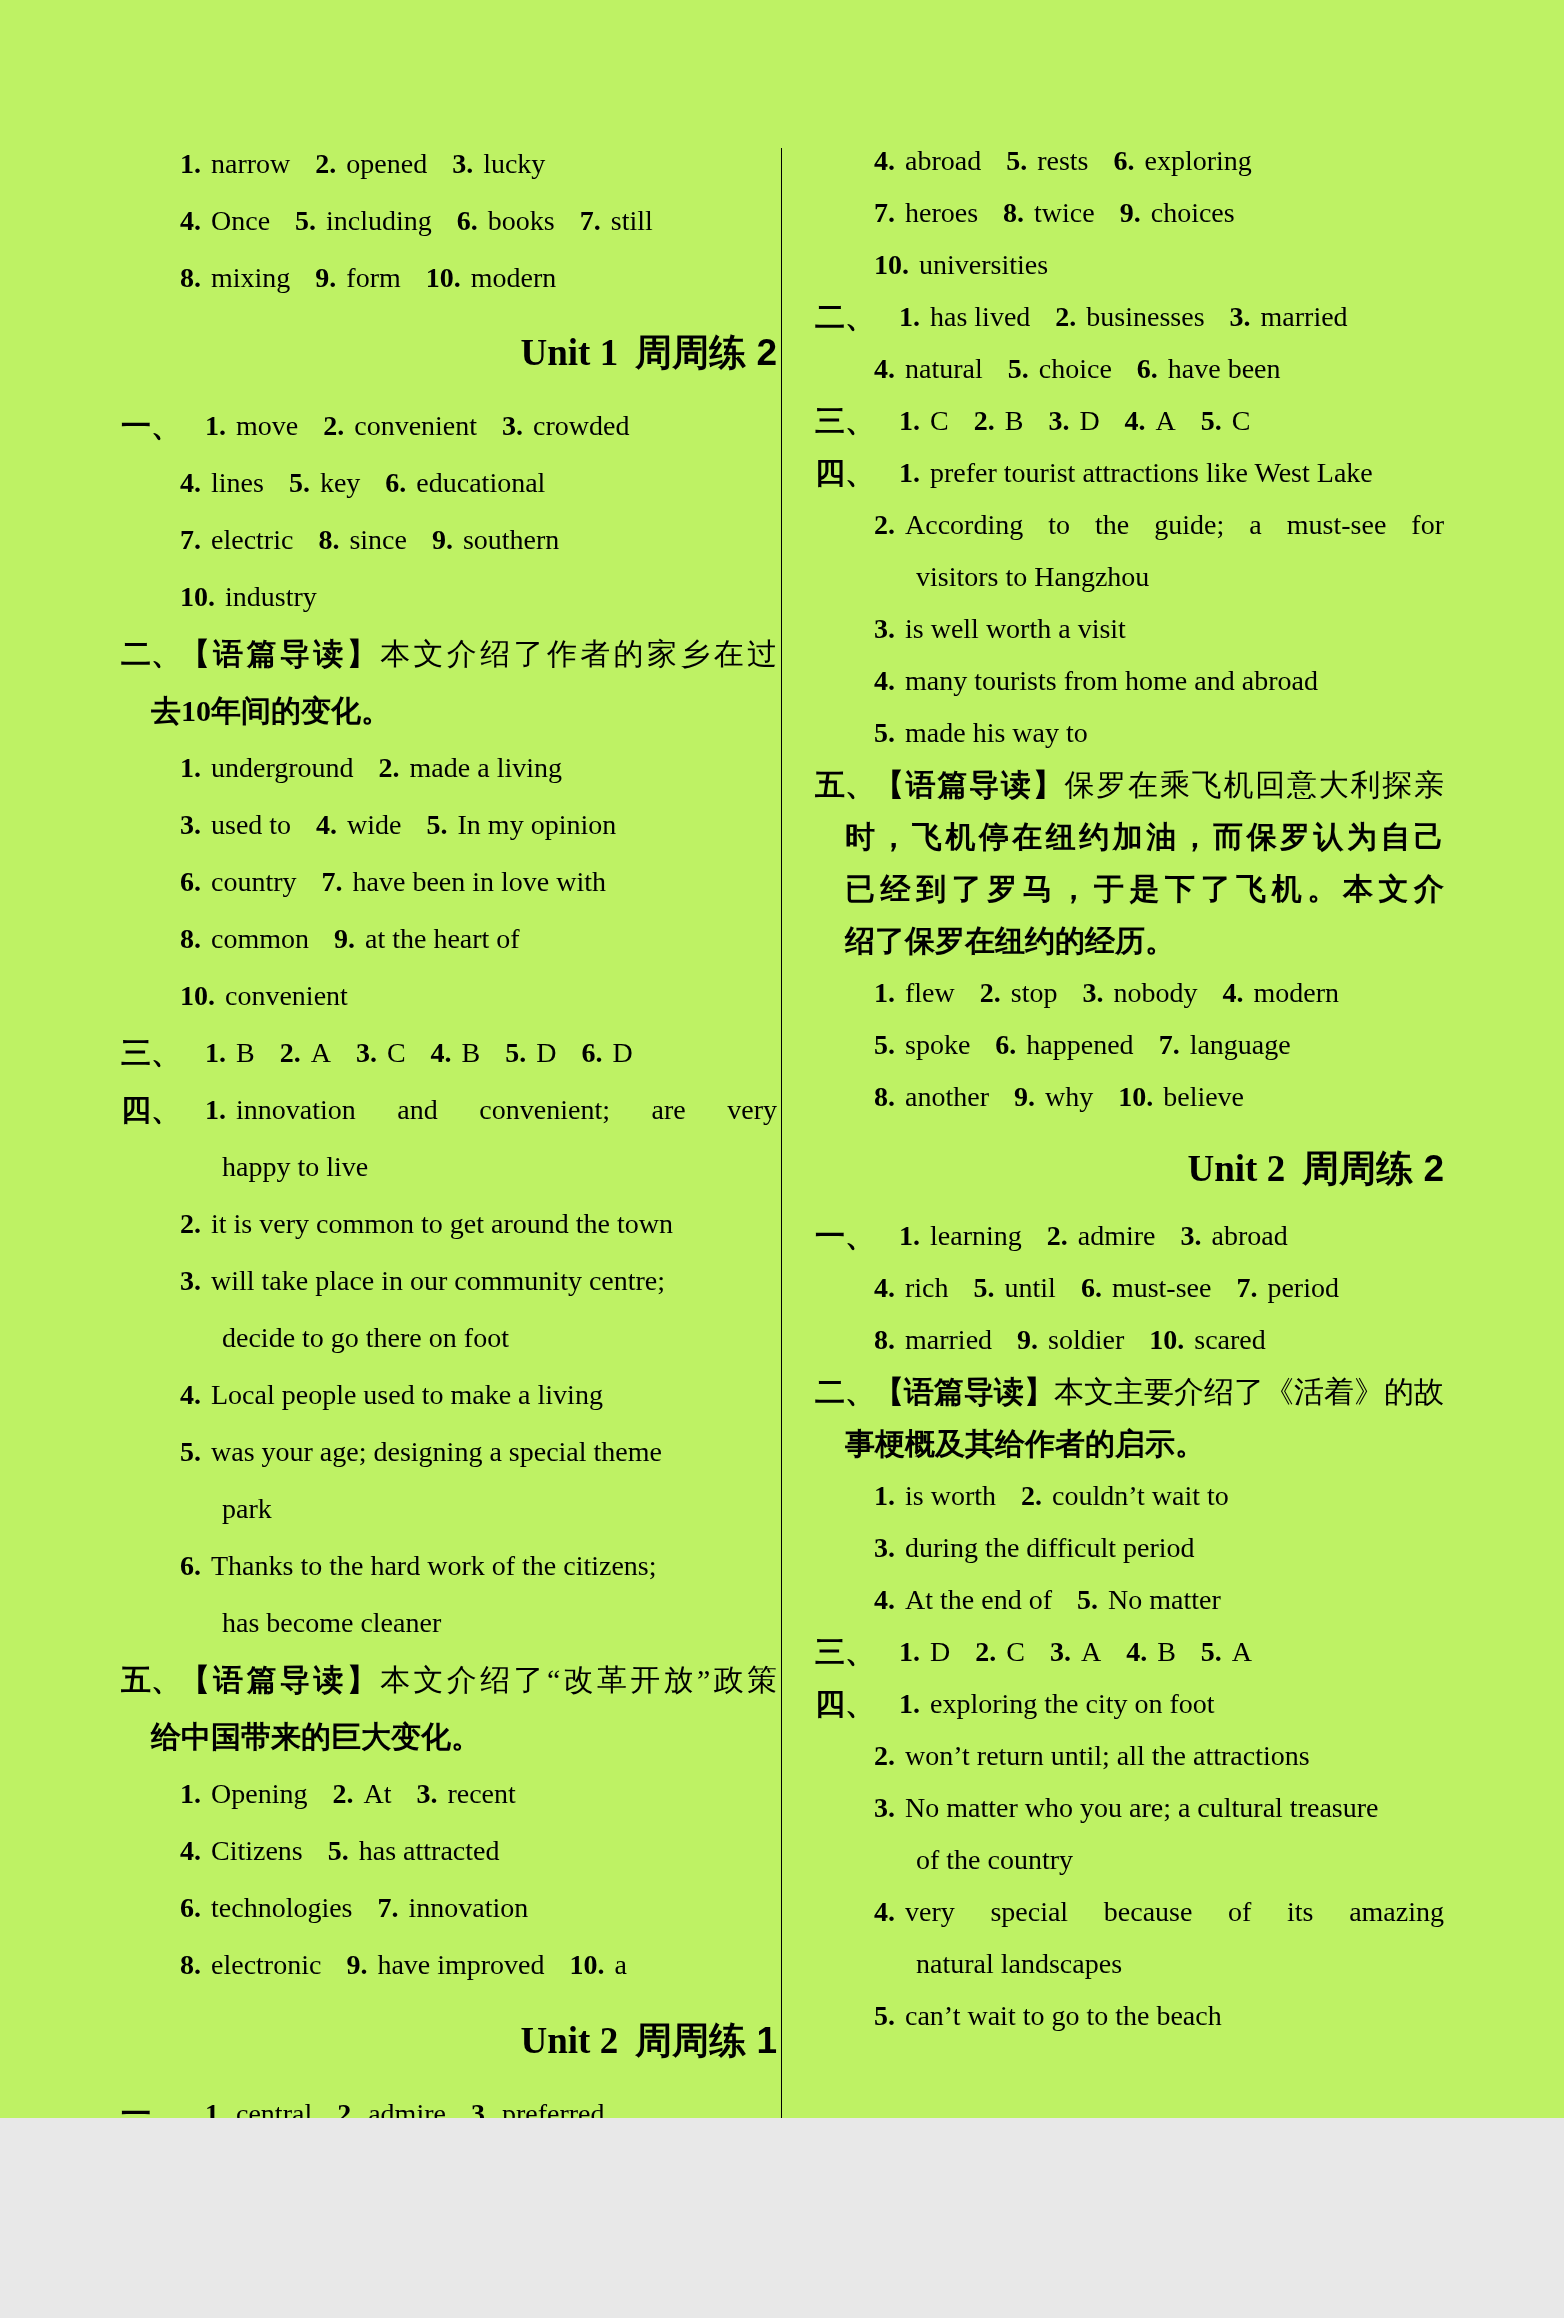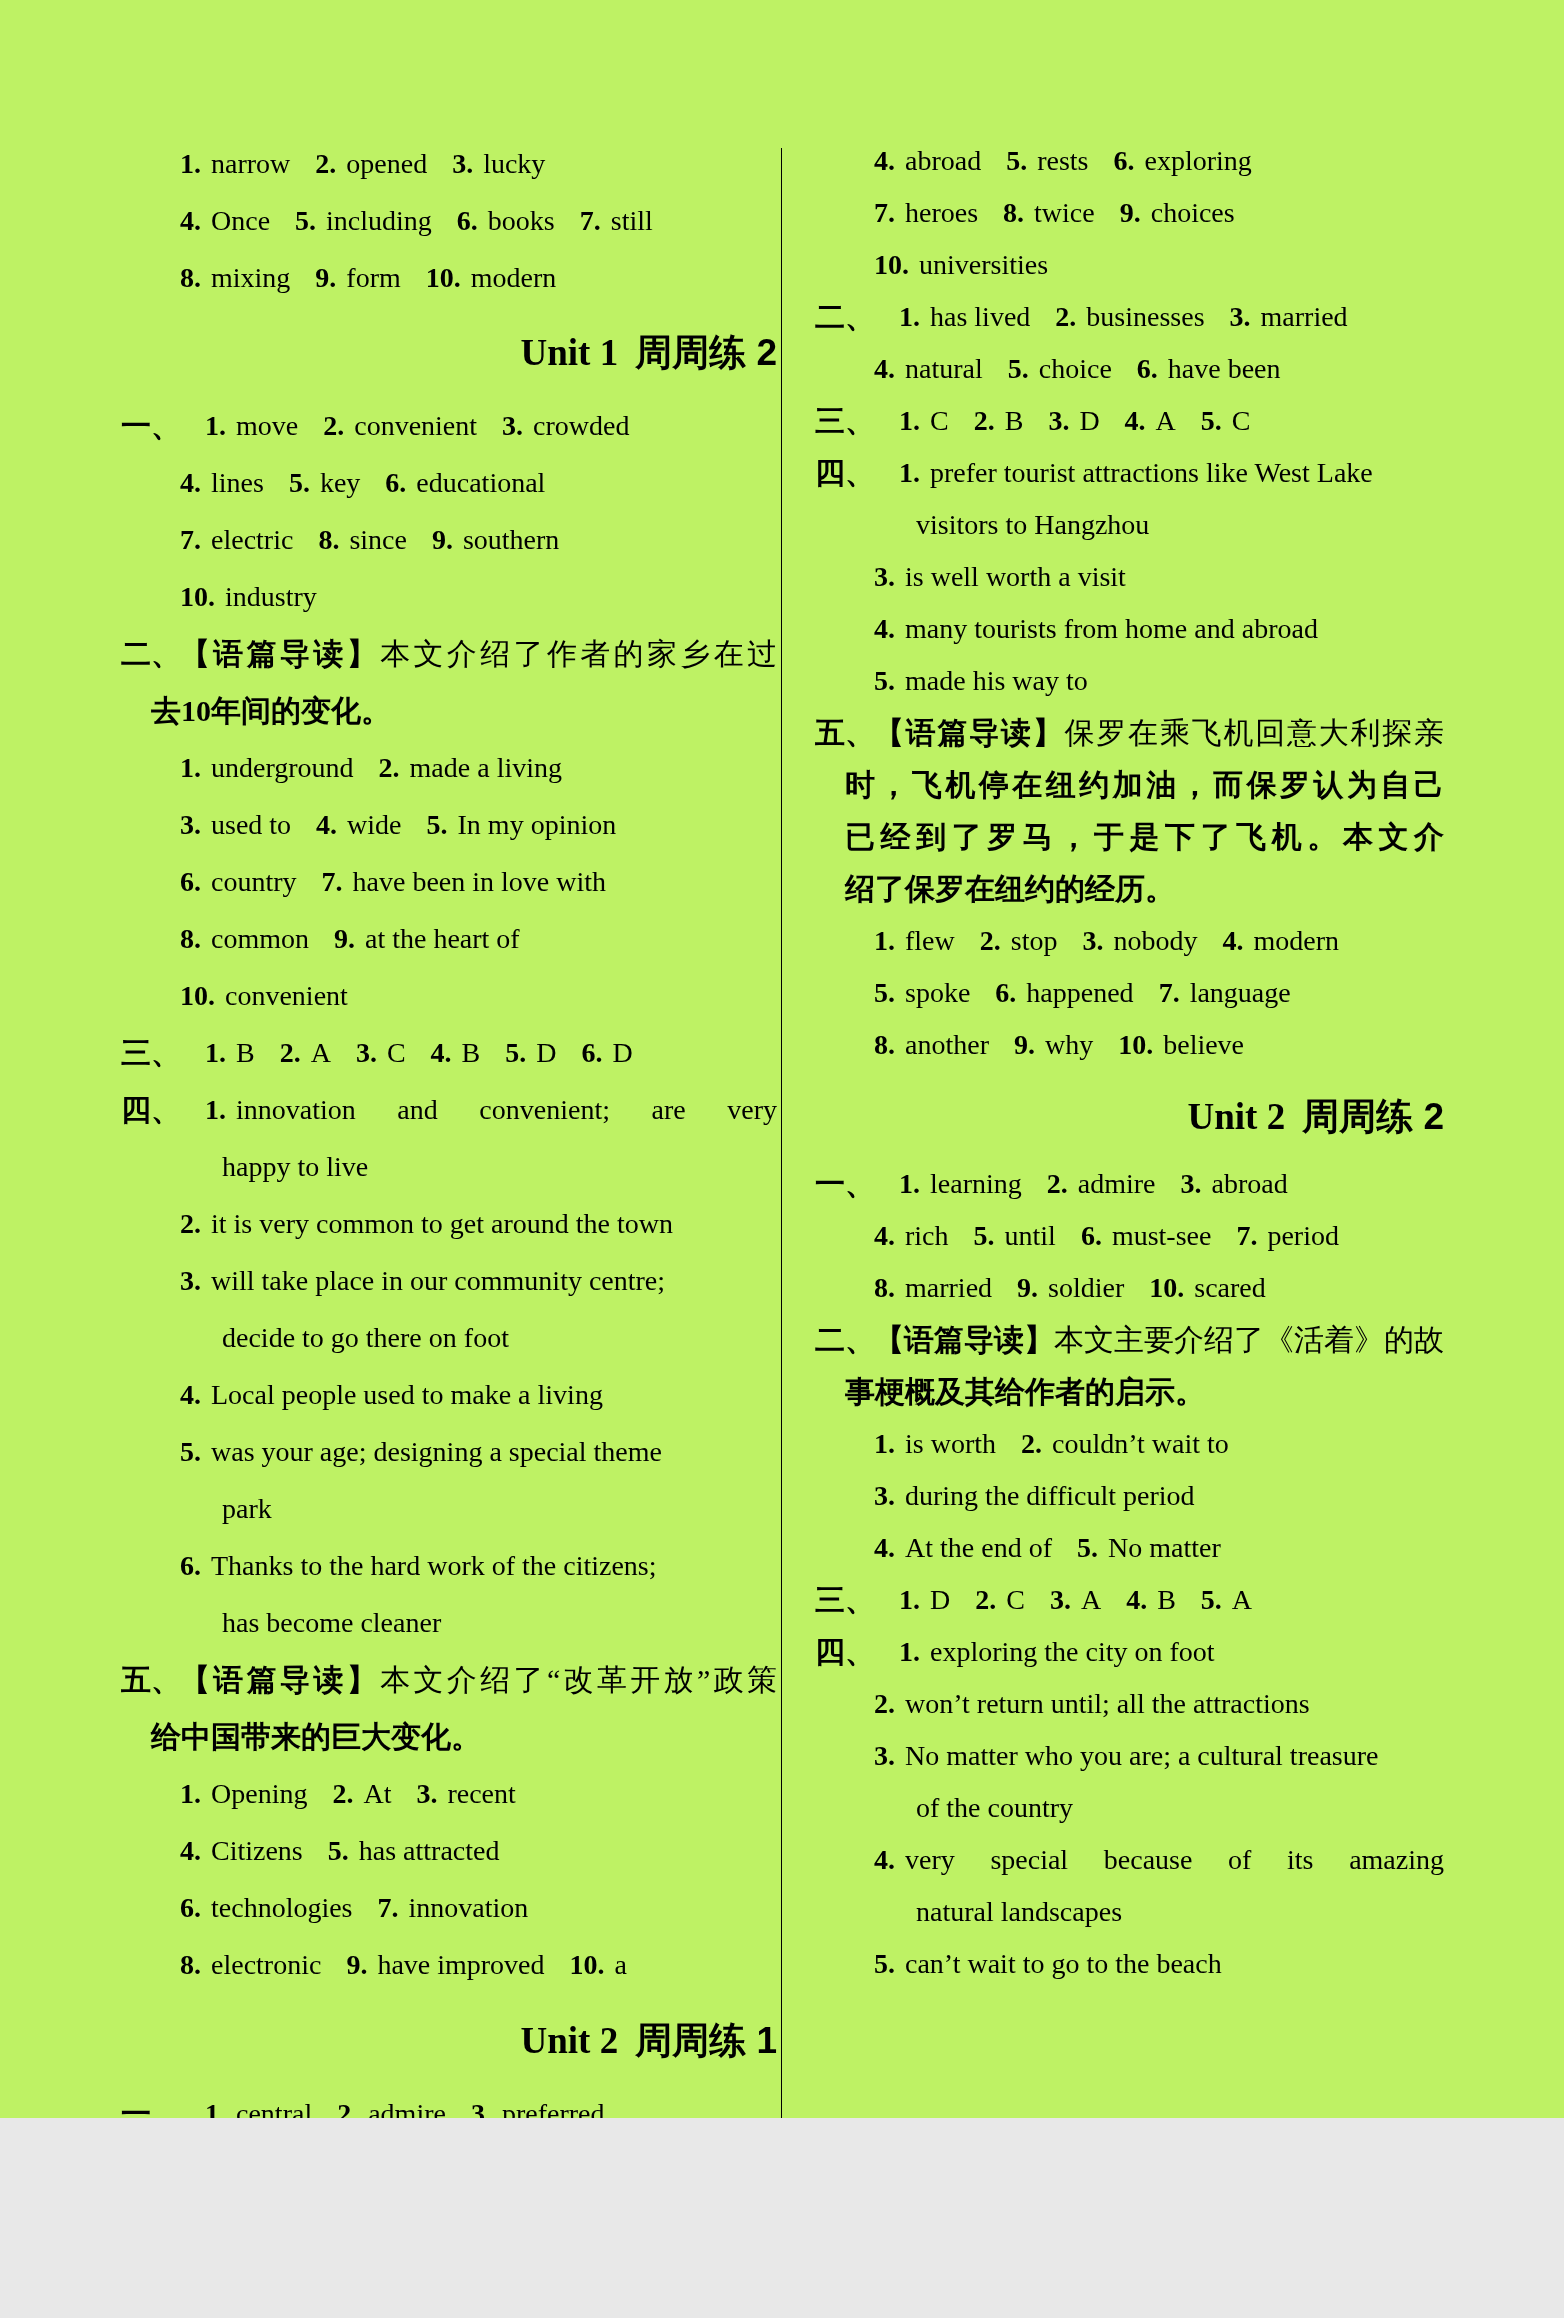--- a/index.html
+++ b/index.html
@@ -72,20 +72,21 @@
     </div>
   <div class="divider"></div>
   <div class="col col-right" id="col-right">
       <div class="line items"><span class="part"><b class="num">4.</b><span class="txt">abroad</span></span><span class="part"><b class="num">5.</b><span class="txt">rests</span></span><span class="part"><b class="num">6.</b><span class="txt">exploring</span></span></div>
       <div class="line items"><span class="part"><b class="num">7.</b><span class="txt">heroes</span></span><span class="part"><b class="num">8.</b><span class="txt">twice</span></span><span class="part"><b class="num">9.</b><span class="txt">choices</span></span></div>
       <div class="line items"><span class="part"><b class="num">10.</b><span class="txt">universities</span></span></div>
       <div class="line items"><span class="marker">二、</span><span class="part"><b class="num">1.</b><span class="txt">has lived</span></span><span class="part"><b class="num">2.</b><span class="txt">businesses</span></span><span class="part"><b class="num">3.</b><span class="txt">married</span></span></div>
       <div class="line items"><span class="part"><b class="num">4.</b><span class="txt">natural</span></span><span class="part"><b class="num">5.</b><span class="txt">choice</span></span><span class="part"><b class="num">6.</b><span class="txt">have been</span></span></div>
       <div class="line items"><span class="marker">三、</span><span class="part"><b class="num">1.</b><span class="txt">C</span></span><span class="part"><b class="num">2.</b><span class="txt">B</span></span><span class="part"><b class="num">3.</b><span class="txt">D</span></span><span class="part"><b class="num">4.</b><span class="txt">A</span></span><span class="part"><b class="num">5.</b><span class="txt">C</span></span></div>
       <div class="line items"><span class="marker">四、</span><span class="part"><b class="num">1.</b><span class="txt">prefer tourist attractions like West Lake</span></span></div>
+      <div class="line items justify"><span class="part"><b class="num">2.</b><span class="txt">According to the guide; a must-see for</span></span></div>
       <div class="line wrap"><span class="txt">visitors to Hangzhou</span></div>
       <div class="line items"><span class="part"><b class="num">3.</b><span class="txt">is well worth a visit</span></span></div>
       <div class="line items"><span class="part"><b class="num">4.</b><span class="txt">many tourists from home and abroad</span></span></div>
       <div class="line items"><span class="part"><b class="num">5.</b><span class="txt">made his way to</span></span></div>
       <div class="line cnline cn-j"><span class="marker">五、</span><b class="label">【语篇导读】</b><span class="txt">保罗在乘飞机回意大利探亲</span></div>
       <div class="line cnwrap cn-j"><span class="txt">时，飞机停在纽约加油，而保罗认为自己</span></div>
       <div class="line cnwrap cn-j"><span class="txt">已经到了罗马，于是下了飞机。本文介</span></div>
       <div class="line cnwrap"><span class="txt">绍了保罗在纽约的经历。</span></div>
       <div class="line items"><span class="part"><b class="num">1.</b><span class="txt">flew</span></span><span class="part"><b class="num">2.</b><span class="txt">stop</span></span><span class="part"><b class="num">3.</b><span class="txt">nobody</span></span><span class="part"><b class="num">4.</b><span class="txt">modern</span></span></div>
       <div class="line items"><span class="part"><b class="num">5.</b><span class="txt">spoke</span></span><span class="part"><b class="num">6.</b><span class="txt">happened</span></span><span class="part"><b class="num">7.</b><span class="txt">language</span></span></div>

